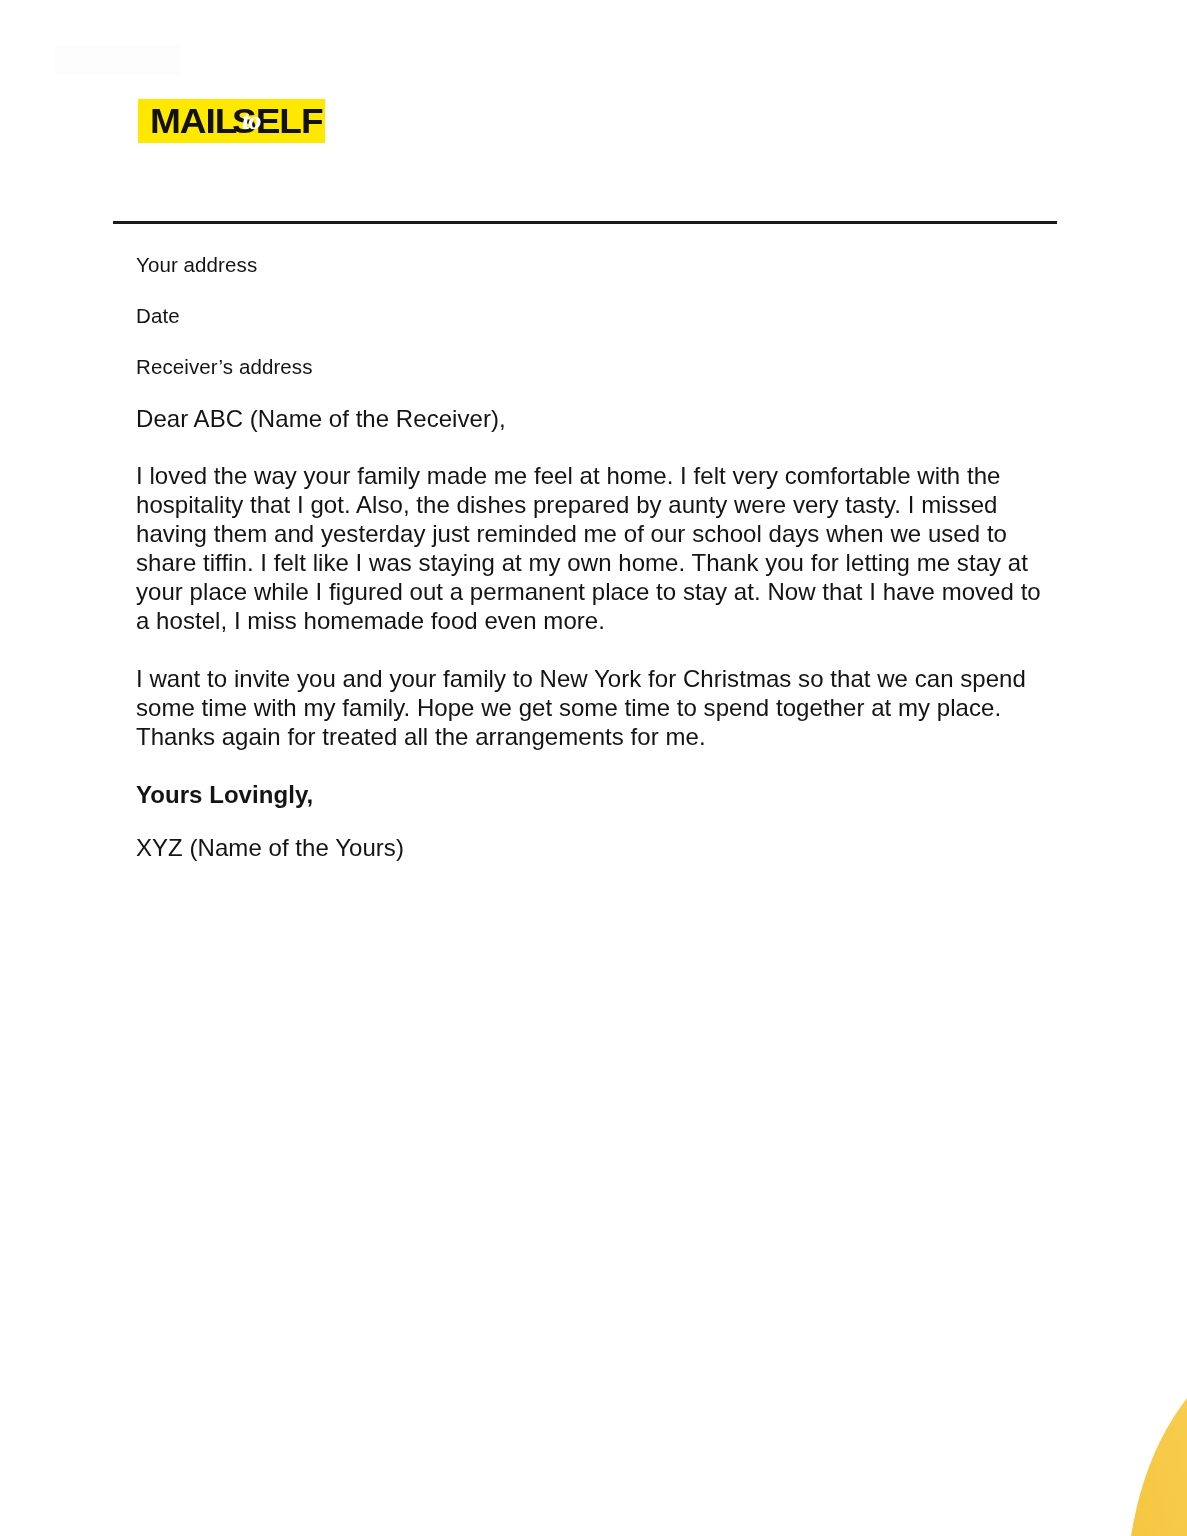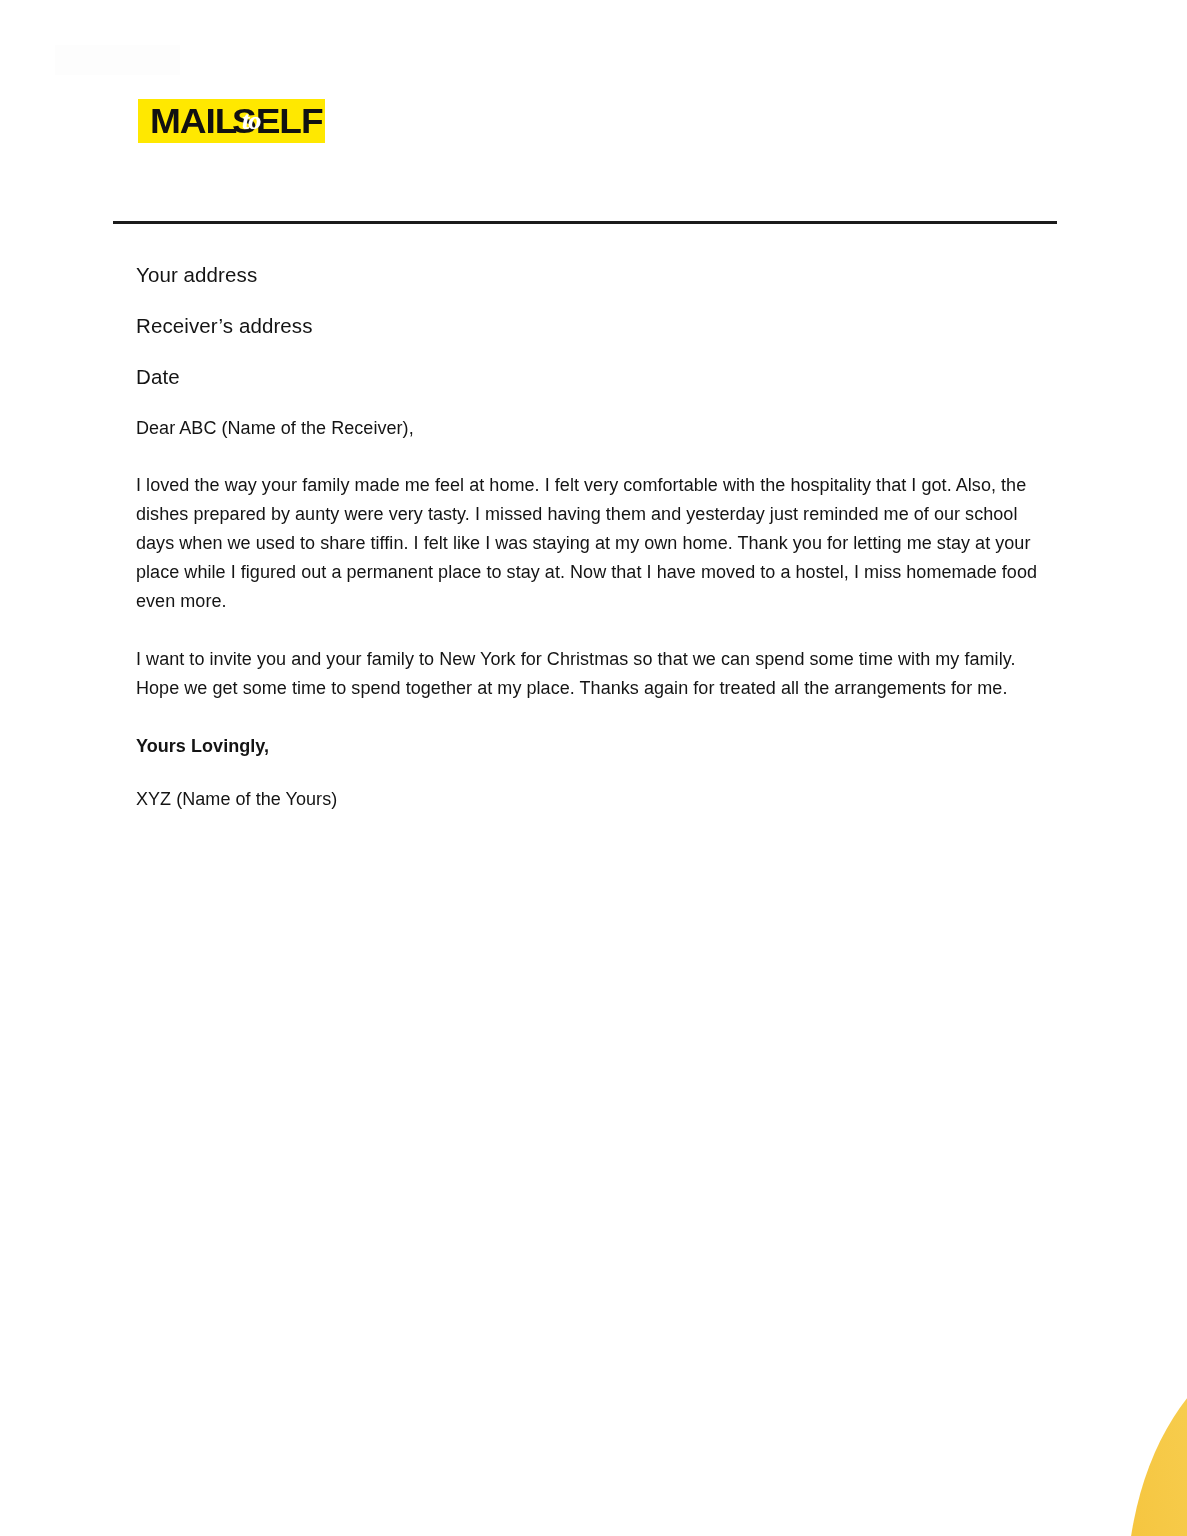--- a/index.html
+++ b/index.html
@@ -104,25 +104,25 @@
   .letter {
     position: absolute;
     left: 136px;
     top: 247px;
     width: 915px;
   }
   .letter .line {
     font-size: 20.5px;
     line-height: 28px;
     color: #141414;
-    margin: 14px 0 23px 0;
+    margin: 4px 0 23px 0;
     letter-spacing: 0.1px;
   }
   .letter .para {
-    font-size: 18px;
+    font-size: 24px;
     line-height: 29px;
     color: #141414;
     margin: 0 0 23px 0;
     letter-spacing: 0.05px;
     text-align: left;
   }
   .letter .salutation {
     margin-bottom: 28px;
   }
   .letter .para.body-para {
@@ -149,22 +149,22 @@
       <span class="logo-text">MAIL</span><span class="logo-text">SELF</span>
       <span class="logo-to">to</span>
     </div>
   </div>
 
   <div class="divider"></div>
 
   <div class="letter">
 
     <p class="line">Your address</p>
+    <p class="line">Date</p>
     <p class="line">Receiver’s address</p>
-    <p class="line">Date</p>
 
     <p class="para salutation">Dear ABC (Name of the Receiver),</p>
 
     <p class="para body-para">I loved the way your family made me feel at home. I felt very comfortable with the hospitality that I got. Also, the dishes prepared by aunty were very tasty. I missed having them and yesterday just reminded me of our school days when we used to share tiffin. I felt like I was staying at my own home. Thank you for letting me stay at your place while I figured out a permanent place to stay at. Now that I have moved to a hostel, I miss homemade food even more.</p>
     <p class="para body-para">I want to invite you and your family to New York for Christmas so that we can spend some time with my family. Hope we get some time to spend together at my place. Thanks again for treated all the arrangements for me.</p>
 
     <p class="para signoff">Yours Lovingly,</p>
     <p class="para sender">XYZ (Name of the Yours)</p>
 
   </div>

